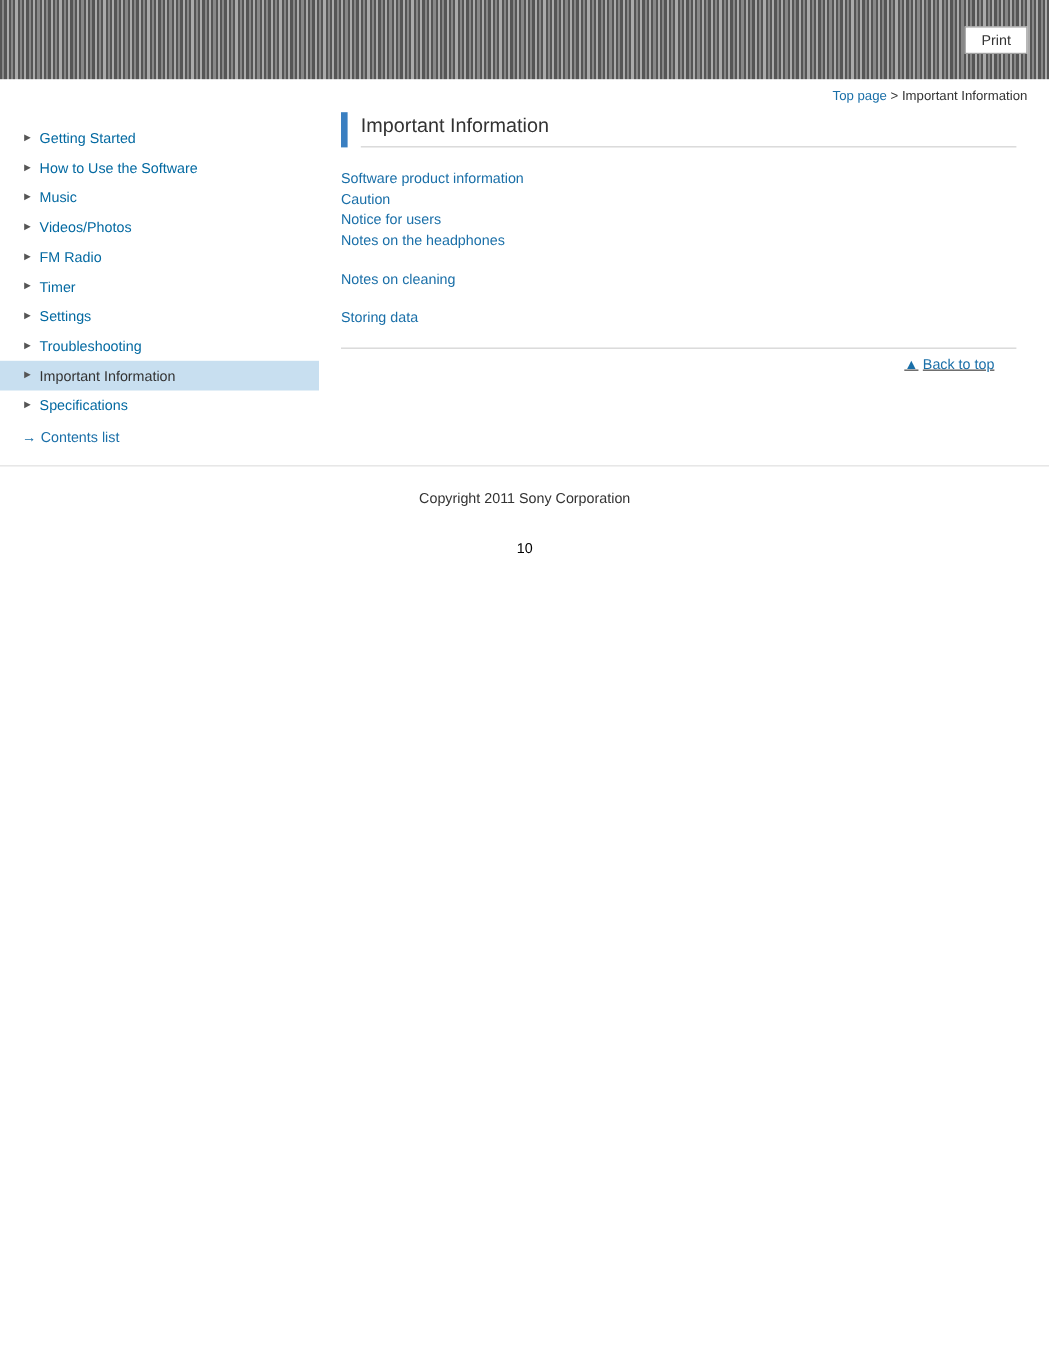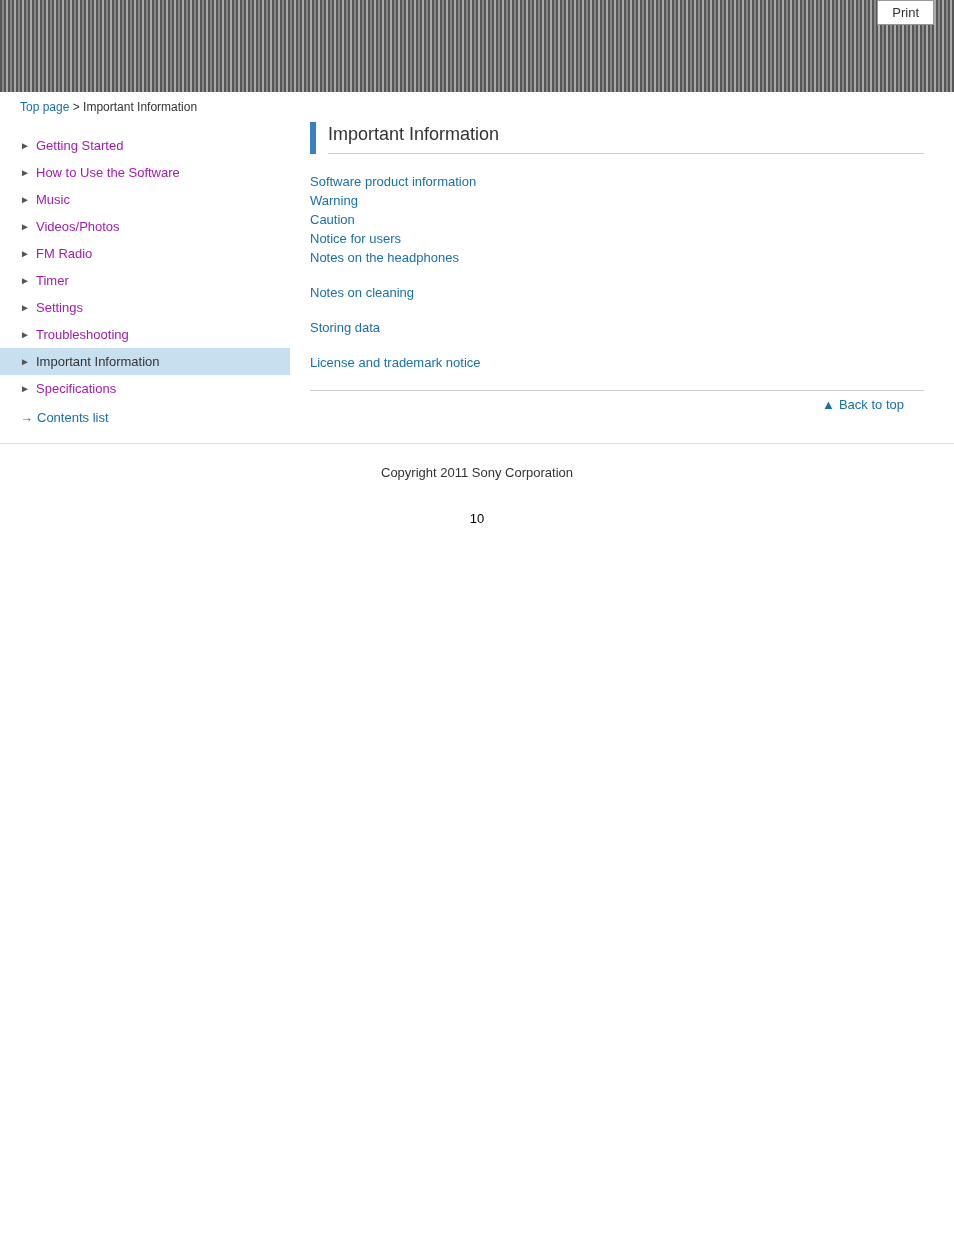--- a/index.html
+++ b/index.html
@@ -8,50 +8,51 @@
       font-size: 13px;
       background: #fff;
       color: #333;
       width: 954px;
       min-height: 1235px;
     }
 
     
     .header-banner {
       width: 100%;
-      height: 92px;
+      height: 72px;
       background: repeating-linear-gradient(
         90deg,
         #555 0px,
         #555 2px,
         #888 2px,
         #888 4px,
         #555 4px,
         #555 6px,
         #aaa 6px,
         #aaa 8px
       );
       position: relative;
       display: flex;
-      align-items: flex-start;
+      align-items: center;
       justify-content: flex-end;
       padding-right: 20px;
     }
 
     .print-button {
       background: #fff;
       border: 1px solid #999;
       padding: 4px 14px;
       font-size: 13px;
       cursor: pointer;
       color: #333;
     }
 
     
     .breadcrumb-bar {
+      text-align: right;
       padding: 8px 20px;
       font-size: 12px;
     }
 
     .breadcrumb-bar a {
       color: #1a6fa8;
       text-decoration: none;
     }
 
     .breadcrumb-bar span {
@@ -89,21 +90,21 @@
 
     .sidebar-item .arrow {
       display: inline-block;
       width: 10px;
       margin-right: 6px;
       color: #555;
       font-size: 10px;
     }
 
     .sidebar-item .label {
-      color: #a21caf;
+      color: #0369a1;
     }
 
     .sidebar-item.active .label {
       color: #333;
     }
 
     .contents-list-link {
       display: flex;
       align-items: center;
       padding: 8px 10px 8px 20px;
@@ -166,20 +167,21 @@
     .content-group {
       margin-bottom: 20px;
     }
 
     
     .back-to-top-bar {
       border-top: 1px solid #ccc;
       padding: 6px 20px;
       text-align: right;
       margin-top: 20px;
+      text-decoration: underline;
     }
 
     .back-to-top-link {
       color: #1a6fa8;
       text-decoration: none;
       font-size: 13px;
       cursor: pointer;
     }
 
     .back-to-top-link .triangle {
@@ -278,38 +280,34 @@
 
     <div class="page-title-bar">
       <div class="page-title-accent"></div>
       <div class="page-title-text">Important Information</div>
     </div>
 
     <div class="content-links">
 
       <div class="content-group">
         <a class="content-link" href="#">Software product information</a>
-        <a class="content-link" href="#">Warning</a>
         <a class="content-link" href="#">Caution</a>
         <a class="content-link" href="#">Notice for users</a>
         <a class="content-link" href="#">Notes on the headphones</a>
       </div>
 
       <div class="content-group">
         <a class="content-link" href="#">Notes on cleaning</a>
       </div>
 
       <div class="content-group">
         <a class="content-link" href="#">Storing data</a>
       </div>
 
 
-      <div class="content-group">
-        <a class="content-link" href="#">License and trademark notice</a>
-      </div>
 
     </div>
 
     <div class="back-to-top-bar">
       <a class="back-to-top-link" href="#">
         <span class="triangle">▲</span><span>Back to top</span>
       </a>
     </div>
 
   </div>

